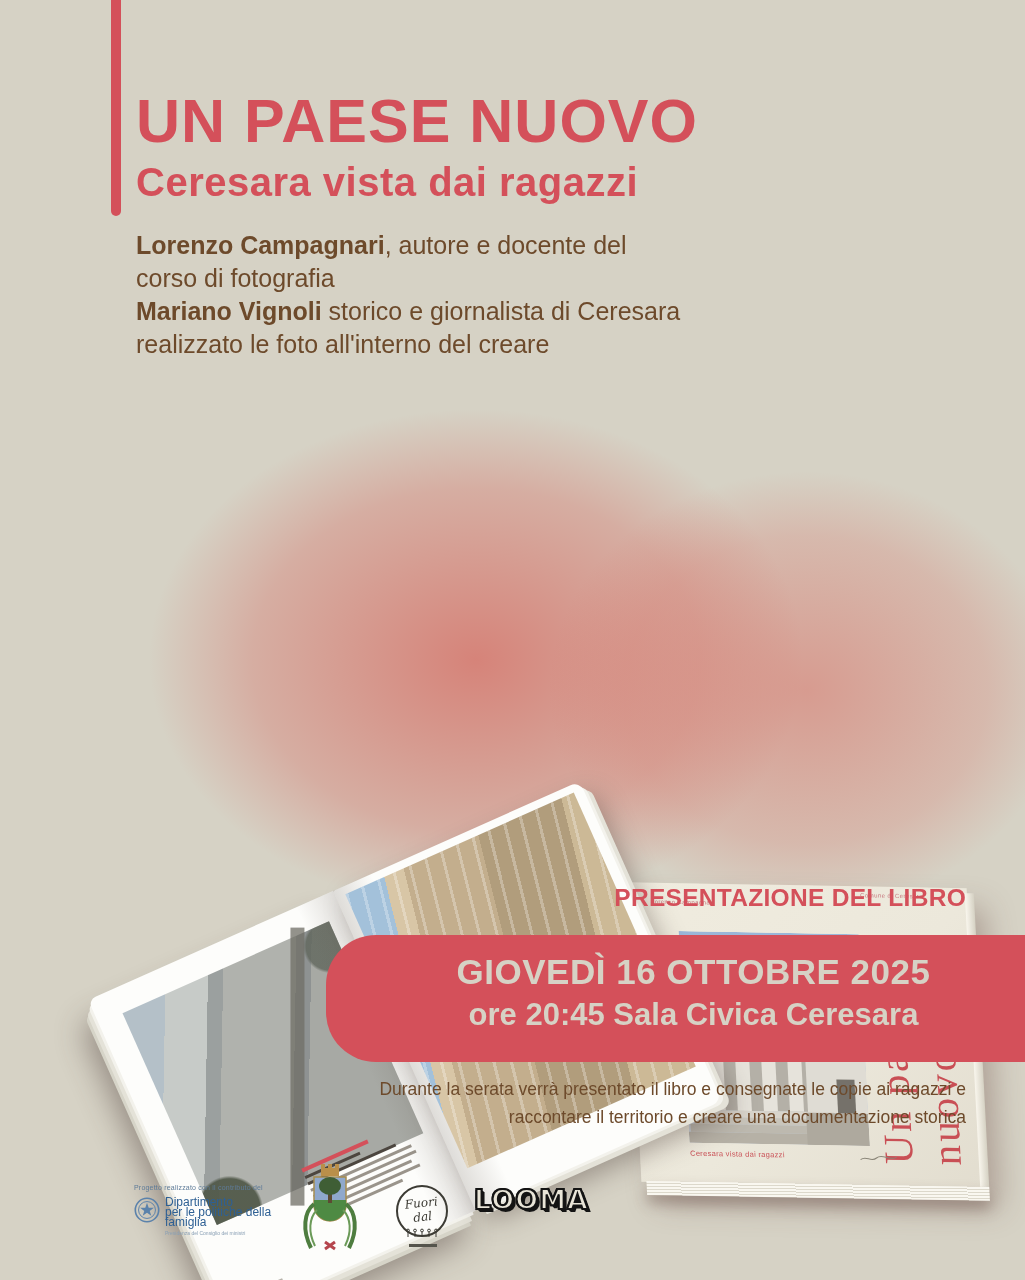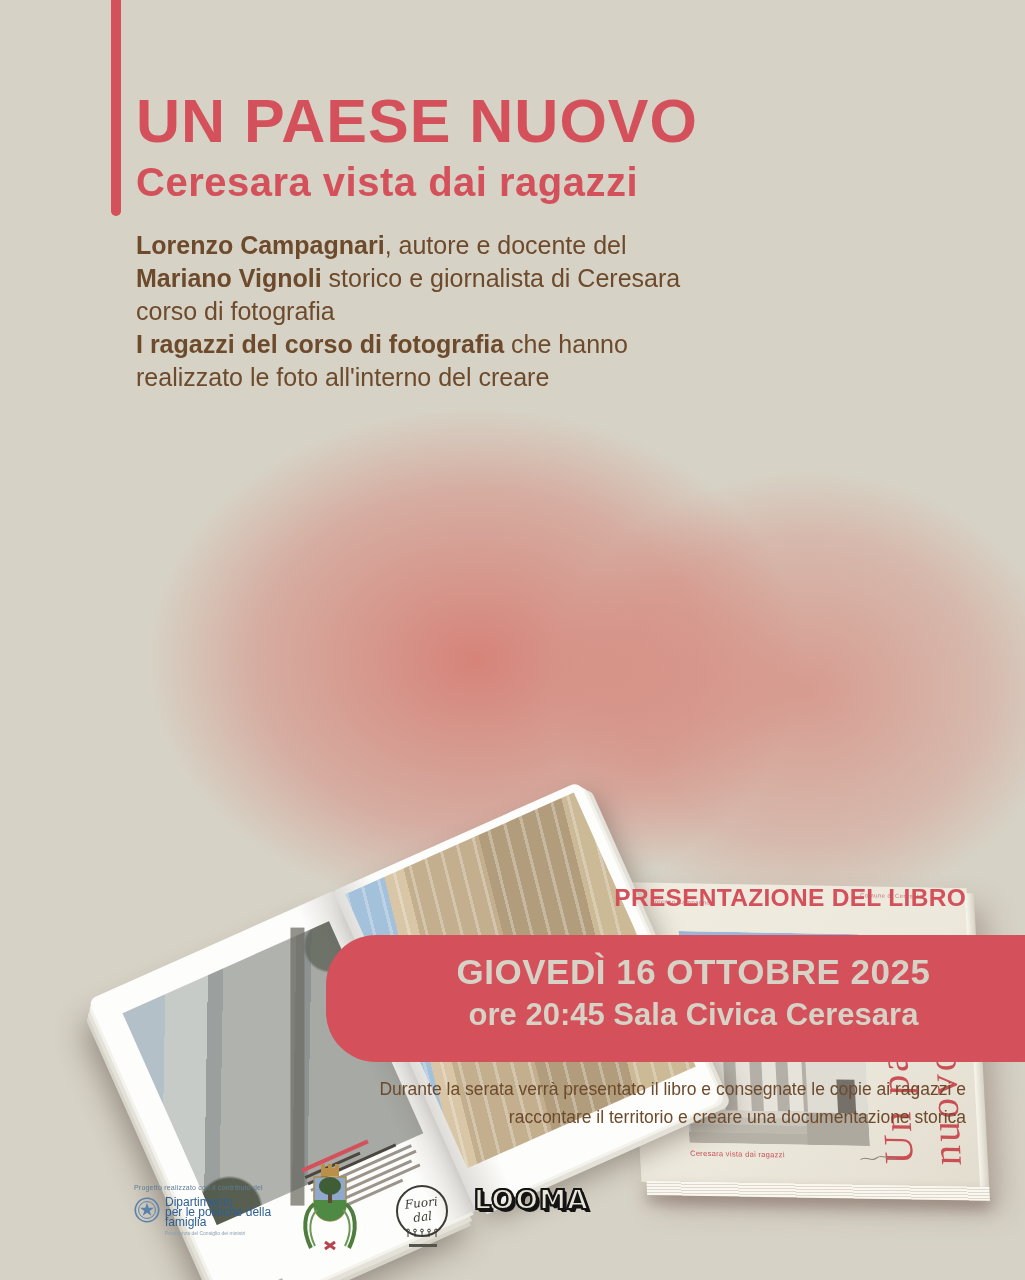--- a/index.html
+++ b/index.html
@@ -115,23 +115,22 @@
 <body>
 
 <div class="poster">
 
   <div class="red-bar"></div>
   <div class="title">UN PAESE NUOVO</div>
   <div class="subtitle">Ceresara vista dai ragazzi</div>
 
   <div class="intro">
     <div class="line"><b>Lorenzo Campagnari</b><span>, autore e docente del</span></div>
+    <div class="line"><b></b><span>corso di fotografia</span></div>
     <div class="line"><b>Mariano Vignoli</b><span> storico e giornalista di Ceresara</span></div>
-    <div class="line"><b></b><span>corso di fotografia</span></div>
-    <div class="line"><b>I ragazzi del corso di fotografia</b><span> che hanno</span></div>
     <div class="line"><b></b><span>realizzato le foto all'interno del creare</span></div>
   </div>
 
   <div class="scene">
 
     <div class="cover-book">
       <div class="cover-edge-right"></div>
       <div class="cover-edge-bottom"></div>
       <div class="cover-author">Lorenzo Campagnari</div>
       <div class="cover-muni">Comune di Ceresara</div>

